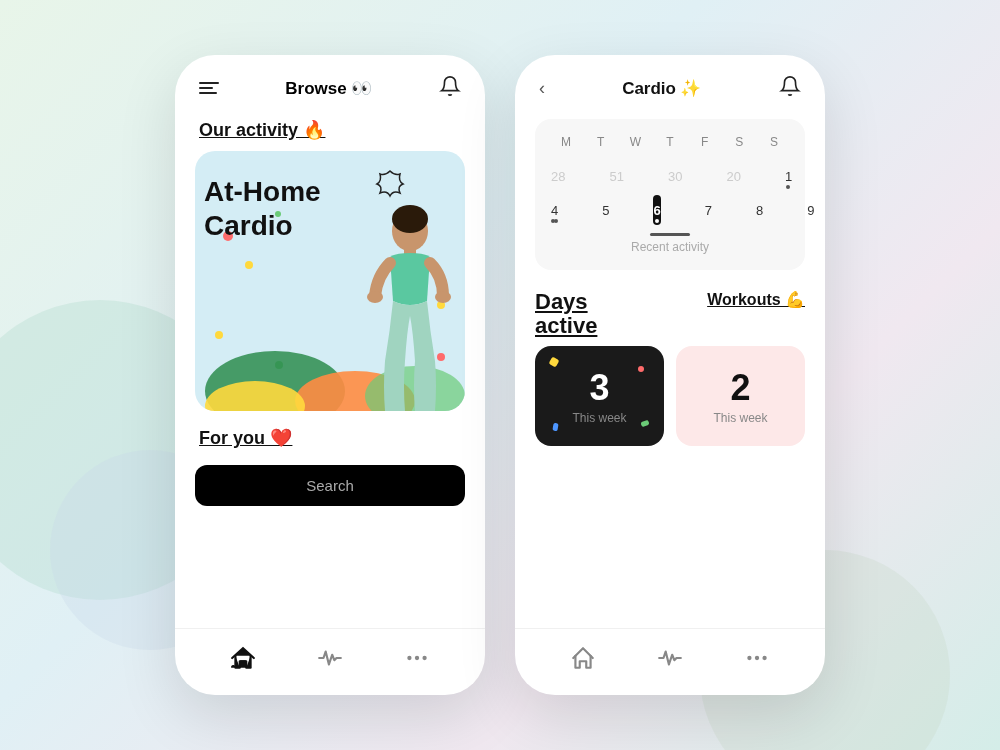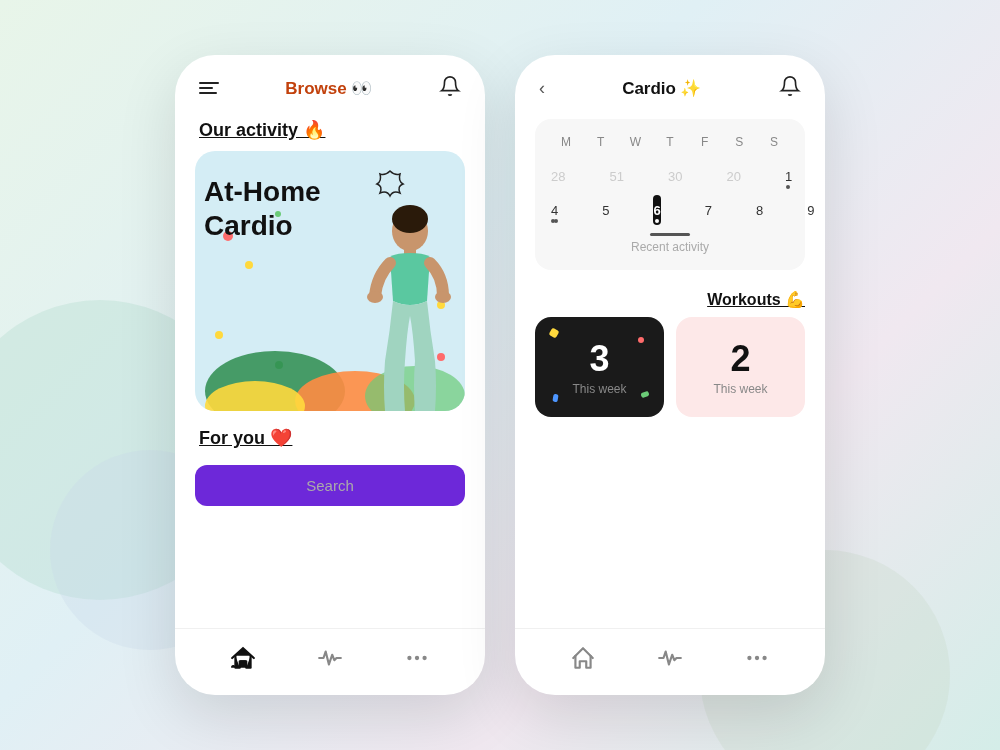--- a/index.html
+++ b/index.html
@@ -74,21 +74,21 @@
       background: #222;
       border-radius: 2px;
     }
     .menu-icon span:first-child { width: 20px; }
     .menu-icon span:nth-child(2) { width: 14px; }
     .menu-icon span:nth-child(3) { width: 18px; }
 
     .phone1-title {
       font-size: 17px;
       font-weight: 600;
-      color: #c2410c;
+      color: #000000;
     }
 
     .section-label {
       font-size: 18px;
       font-weight: 700;
       color: #111;
       text-decoration: underline;
       padding: 8px 24px 10px;
     }
 
@@ -121,21 +121,21 @@
     .for-you-section {
       padding: 16px 24px 10px;
       font-size: 18px;
       font-weight: 700;
       color: #111;
       text-decoration: underline;
     }
 
     .search-bar {
       margin: 6px 20px 10px;
-      background: #6d28d9;
+      background: #000000;
       border-radius: 12px;
       padding: 12px 16px;
       display: flex;
       align-items: center;
       justify-content: center;
     }
 
     .search-bar-text {
       color: #aaa;
       font-size: 15px;
@@ -500,20 +500,24 @@
       </div>
 
       <div class="activity-bar-container">
         <div class="activity-bar"></div>
       </div>
       <div class="recent-activity-label">Recent activity</div>
     </div>
 
     <div class="stats-content">
       <div class="stats-row">
+        <div style="flex:1">
+          <div class="days-active-label" style="white-space:pre-line;">Days
+active</div>
+        </div>
         <div style="flex:1;text-align:right;">
           <div class="workouts-label">Workouts 💪</div>
         </div>
       </div>
 
       <div class="stat-cards">
 
         <div class="stat-card-dark">
 
           <div class="confetti" style="width:8px;height:8px;background:#ffd93d;top:12px;left:15px;border-radius:2px;transform:rotate(30deg);"></div>

